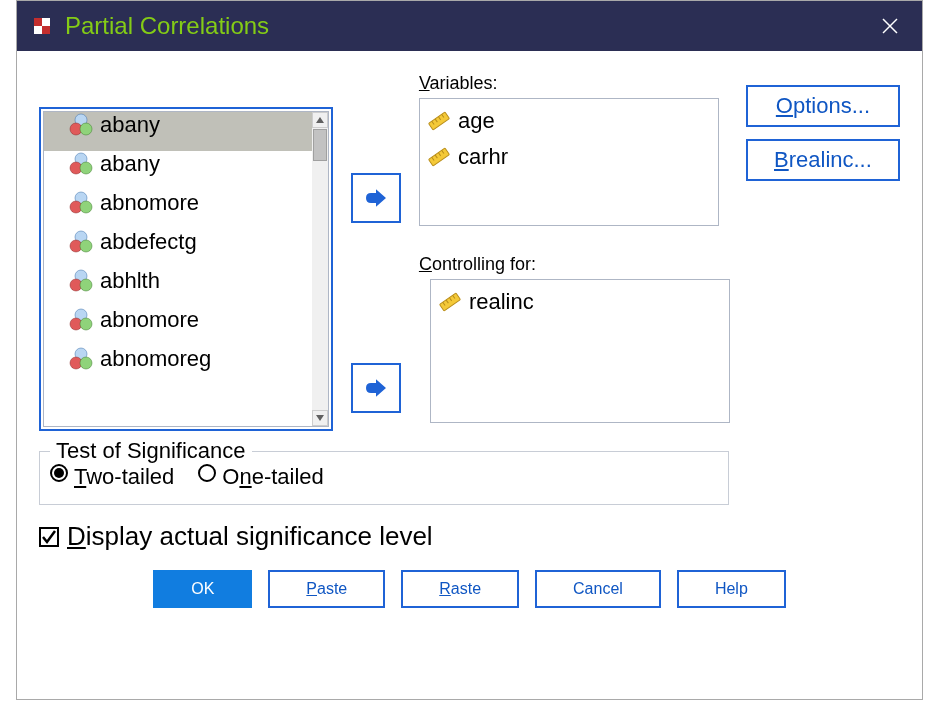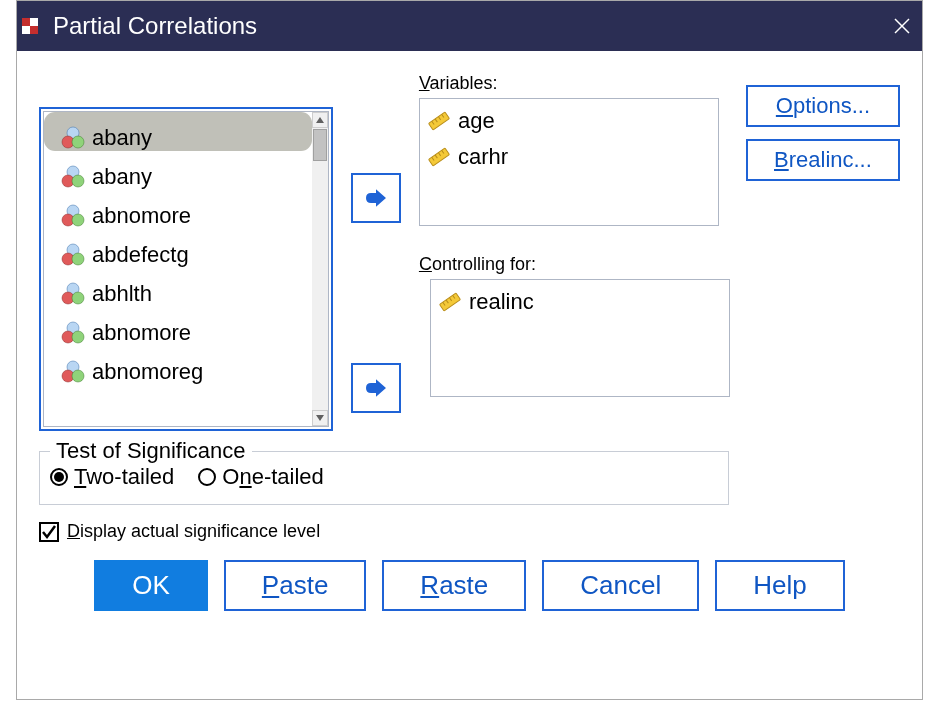--- a/index.html
+++ b/index.html
@@ -1,40 +1,40 @@
 <!DOCTYPE html>
 <html><head>
 <meta charset="utf-8">
 <style>
   * { box-sizing: border-box; }
   html, body { margin: 0; padding: 0; font-family: "Segoe UI", Arial, sans-serif; font-size: 20px; color: #000; }
   body { background: #fff; width: 937px; height: 713px; position: relative; }
 
   .dialog { position: absolute; left: 16px; top: 0; width: 907px; height: 700px; border: 1px solid #a9a9a9; background: #fff; display: flex; flex-direction: column; }
 
-  .titlebar { height: 50px; background: #2b2e54; color: #ffffff; display: flex; align-items: center; padding: 0 0; font-size: 24px; font-weight: 300; }
+  .titlebar { height: 50px; background: #2b2e54; color: #84cc16; display: flex; align-items: center; padding: 0 12px; font-size: 24px; font-weight: 300; }
   .titlebar .app-icon { width: 26px; height: 26px; margin-right: 10px; display:flex; align-items:center; justify-content:center; }
   .titlebar .spacer { flex: 1; }
   .titlebar .close { width: 40px; height: 40px; display: flex; align-items: center; justify-content: center; cursor: pointer; }
   .close-x { stroke: #fff; stroke-width: 1.5; }
 
   .content { flex: 1; padding: 22px 22px 10px 22px; display: flex; flex-direction: column; }
 
   .upper { display: flex; align-items:flex-start; gap: 16px; }
 
   .source-col { width: 296px; }
   .listbox-outer { border: 2px solid #1f63d6; padding: 2px; }
   .listbox { border: 1px solid #aeb6c5; height: 316px; position: relative; background: #fff; overflow: hidden; }
   .listbox-items { position:absolute; left:0; top:0; right:16px; bottom:0; }
   .scrollbar { position:absolute; right:0; top:0; width:16px; height:100%; background:#f0f0f0; display:flex; flex-direction:column; }
   .scroll-btn { height:16px; background:#f0f0f0; display:flex; align-items:center; justify-content:center; border:1px solid #cdcdcd; font-size:12px; color:#606060; }
   .scroll-thumb { flex:0 0 32px; background:#c2c2c2; border:1px solid #a0a0a0; margin:1px; }
   .scroll-track { flex:1; }
 
-  .li { height: 39px; display:flex; align-items:flex-end; padding-left:16px; gap:6px; font-size:22px; color:#000; cursor:pointer;border-radius:11px; }
+  .li { height: 39px; display:flex; align-items:flex-start; padding-left:24px; gap:6px; font-size:22px; color:#000; cursor:pointer; }
   .li.selected { background:#c0c0b8; }
   .li .icon { width:26px; height:26px; flex:0 0 26px; }
 
   .mid-col { width: 54px; display:flex; flex-direction:column; align-items:center; }
   .move-btn { width:50px; height:50px; border:2px solid #1f63d6; background:#fff; display:flex; align-items:center; justify-content:center; cursor:pointer; }
   .move-btn.first { margin-top: 100px; }
   .move-btn.second { margin-top: 140px; }
 
   .target-col { flex:1; display:flex; flex-direction:column; }
   .label-row { font-size:18px; margin-bottom:4px; }
@@ -43,31 +43,31 @@
   .tli .icon { width:26px; height:26px; }
   .gap-mid { height: 28px; }
 
   .right-col { width: 155px; display:flex; flex-direction:column; gap:12px; }
   .side-btn { border:2px solid #1f63d6; background:#fff; color:#0f56c3; font-size:22px; padding:6px 8px; cursor:pointer; text-align:center; white-space:nowrap; overflow:hidden; }
 
   .fieldset { margin-top: 20px; border:1px solid #c8cdd6; padding:12px 14px 14px 10px; position:relative; width: 690px; }
   .legend { position:absolute; top:-14px; left:10px; background:#fff; padding:0 6px; font-size:22px; color:#000; }
   .radios { display:flex; gap:24px; align-items:center; font-size:22px; }
 
-  .chk-row { margin-top:16px; display:flex; align-items:center; gap:8px; font-size:18px; }
+  .chk-row { margin-top:16px; display:flex; align-items:center; gap:8px; font-size:26px; }
 
   .btn-row { margin-top:18px; display:flex; gap:16px; justify-content:center; }
-  .btn { border:2px solid #1f63d6; background:#fff; color:#0f56c3; font-size:26px; padding:8px 36px; cursor:pointer; min-width:90px; text-align:center; }
+  .btn { border:2px solid #1f63d6; background:#fff; color:#0f56c3; font-size:16px; padding:8px 36px; cursor:pointer; min-width:90px; text-align:center; }
   .btn.primary { background:#117de0; color:#fff; border-color:#117de0; }
 
   .u { text-decoration: underline; }
 
   .radio-circle { width:18px; height:18px; border:2px solid #000; border-radius:50%; display:inline-flex; align-items:center; justify-content:center; margin-right:6px; flex:0 0 18px; }
   .radio-dot { width:10px; height:10px; background:#000; border-radius:50%; }
-  .radio-wrap { display:inline-flex; align-items:center; cursor:pointer; }
+  .radio-wrap { display:inline-flex; cursor:pointer; }
 
   .chkbox { width:20px; height:20px; border:2px solid #000; display:inline-flex; align-items:center; justify-content:center; cursor:pointer; flex:0 0 20px; }
 </style>
 </head>
 <body>
 
 <div class="dialog">
   <div class="titlebar">
     <span class="app-icon">
       <svg viewBox="0 0 24 24" width="24" height="24">
@@ -206,21 +206,21 @@
                     <line x1="11" y1="9" x2="11" y2="13" stroke="#b88d1a"></line>
                     <line x1="15" y1="9" x2="15" y2="13" stroke="#b88d1a"></line>
                     <line x1="19" y1="9" x2="19" y2="13" stroke="#b88d1a"></line>
                   </g>
                 </svg></span>
               <span>carhr</span>
             </div>
           </div>
         <div class="gap-mid"></div>
         <div class="label-row"><span class="u">C</span><span>ontrolling for:</span></div>
-        <div class="tlist" id="controlling-list" style="height:118px;margin-left:11px;">
+        <div class="tlist" id="controlling-list" style="height:144px;margin-left:11px;">
             <div class="tli">
               <span class="icon"><svg viewBox="0 0 26 26" width="26" height="26">
                   <g transform="rotate(-35 13 13)">
                     <rect x="3" y="9" width="20" height="8" rx="1" fill="#f4c938" stroke="#b88d1a" stroke-width="1"></rect>
                     <line x1="7" y1="9" x2="7" y2="13" stroke="#b88d1a"></line>
                     <line x1="11" y1="9" x2="11" y2="13" stroke="#b88d1a"></line>
                     <line x1="15" y1="9" x2="15" y2="13" stroke="#b88d1a"></line>
                     <line x1="19" y1="9" x2="19" y2="13" stroke="#b88d1a"></line>
                   </g>
                 </svg></span>

